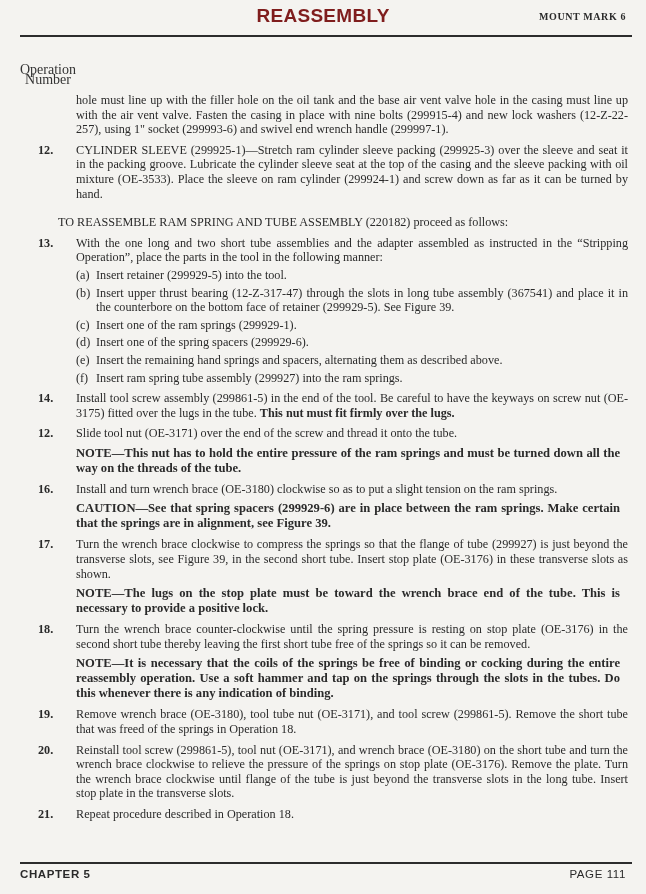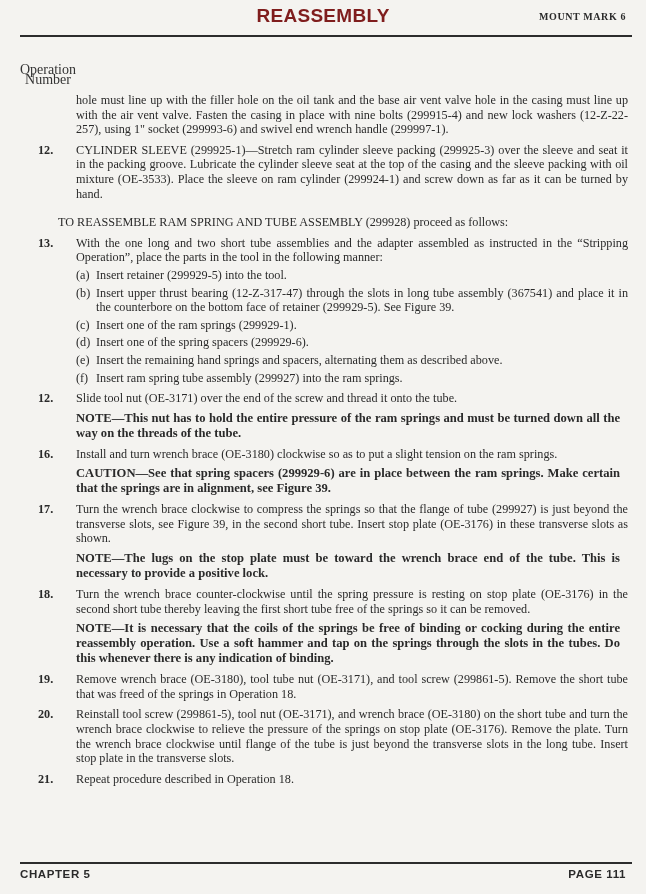--- a/index.html
+++ b/index.html
@@ -45,21 +45,21 @@
   .note { margin: 5px 8px 0 38px; font-weight: bold; text-align: justify; font-size: 12.6px; line-height: 15px; }
   .inline-bold { font-weight: bold; }
   .footer-left {
     position: absolute; left: 20px; top: 868px;
     font-family: "Liberation Sans", "DejaVu Sans", sans-serif;
     font-weight: bold; font-size: 11.5px; letter-spacing: 0.6px; color: #2a2a2a;
   }
   .footer-right {
     position: absolute; right: 20px; top: 868px;
     font-family: "Liberation Sans", "DejaVu Sans", sans-serif;
-    font-weight: bold; font-size: 11.5px; letter-spacing: 0.6px; color: #2a2a2a;
+    font-weight: normal; font-size: 11.5px; letter-spacing: 0.6px; color: #2a2a2a;
   }
 </style>
 </head>
 <body>
 
 <div class="header-title">REASSEMBLY</div>
 <div class="header-mount">MOUNT MARK 6</div>
 <div class="rule top"></div>
 
 <div class="op-label">
@@ -68,21 +68,21 @@
 </div>
 
 <div class="content">
   <p class="para" style="margin-left:38px;margin-top:0;">hole must line up with the filler hole on the oil tank and the base air vent valve hole in the casing must line up with the air vent valve. Fasten the casing in place with nine bolts (299915-4) and new lock washers (12-Z-22-257), using 1" socket (299993-6) and swivel end wrench handle (299997-1).</p>
 
   <div class="op">
     <span class="num">12.</span>
     <span>CYLINDER SLEEVE (299925-1)—Stretch ram cylinder sleeve packing (299925-3) over the sleeve and seat it in the packing groove. Lubricate the cylinder sleeve seat at the top of the casing and the sleeve packing with oil mixture (OE-3533). Place the sleeve on ram cylinder (299924-1) and screw down as far as it can be turned by hand.</span>
   </div>
 
-  <div class="section-heading">TO REASSEMBLE RAM SPRING AND TUBE ASSEMBLY (299928) proceed as follows:</div>
+  <div class="section-heading">TO REASSEMBLE RAM SPRING AND TUBE ASSEMBLY (220182) proceed as follows:</div>
 
   <div class="op">
     <span class="num">13.</span>
     <span>With the one long and two short tube assemblies and the adapter assembled as instructed in the “Stripping Operation”, place the parts in the tool in the following manner:</span>
     <div class="sub">
       <span class="letter">(a)</span>
       <span>Insert retainer (299929-5) into the tool.</span>
     </div>
     <div class="sub">
       <span class="letter">(b)</span>
@@ -99,20 +99,25 @@
     <div class="sub">
       <span class="letter">(e)</span>
       <span>Insert the remaining hand springs and spacers, alternating them as described above.</span>
     </div>
     <div class="sub">
       <span class="letter">(f)</span>
       <span>Insert ram spring tube assembly (299927) into the ram springs.</span>
     </div>
   </div>
 
+  <div class="op">
+    <span class="num">14.</span>
+    <span>Install tool screw assembly (299861-5) in the end of the tool. Be careful to have the keyways on screw nut (OE-3175) fitted over the lugs in the tube.</span>
+    <span class="inline-bold"> This nut must fit firmly over the lugs.</span>
+  </div>
 
   <div class="op">
     <span class="num">12.</span>
     <span>Slide tool nut (OE-3171) over the end of the screw and thread it onto the tube.</span>
   </div>
   <div class="note">NOTE—This nut has to hold the entire pressure of the ram springs and must be turned down all the way on the threads of the tube.</div>
 
   <div class="op">
     <span class="num">16.</span>
     <span>Install and turn wrench brace (OE-3180) clockwise so as to put a slight tension on the ram springs.</span>

